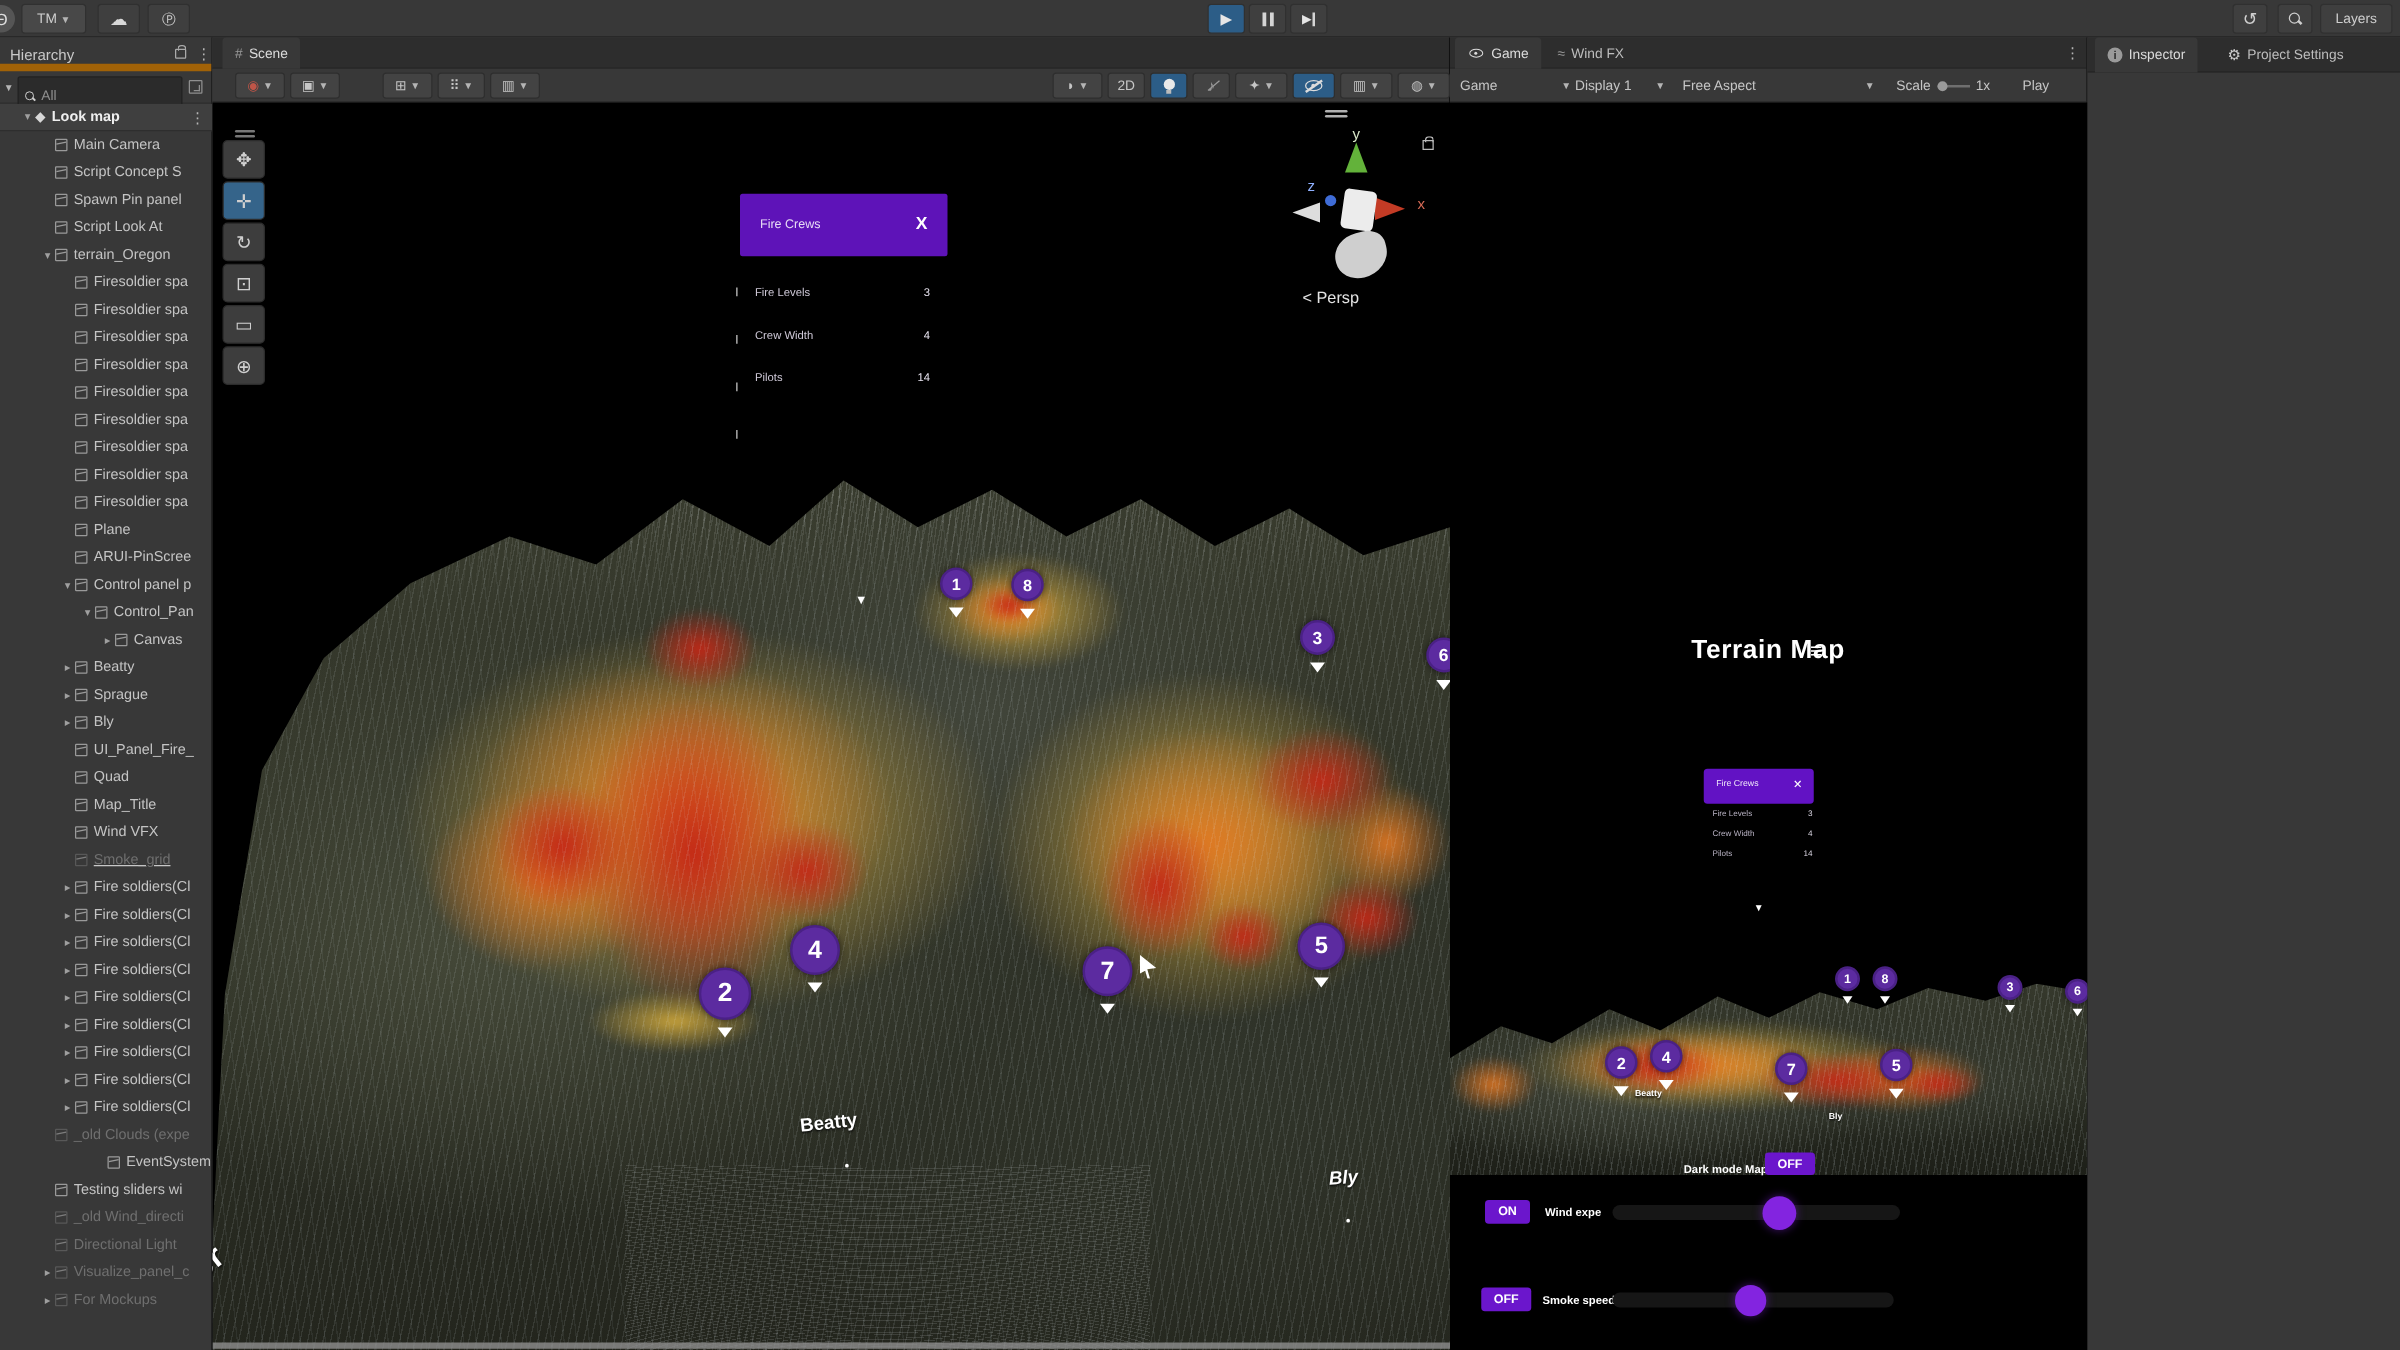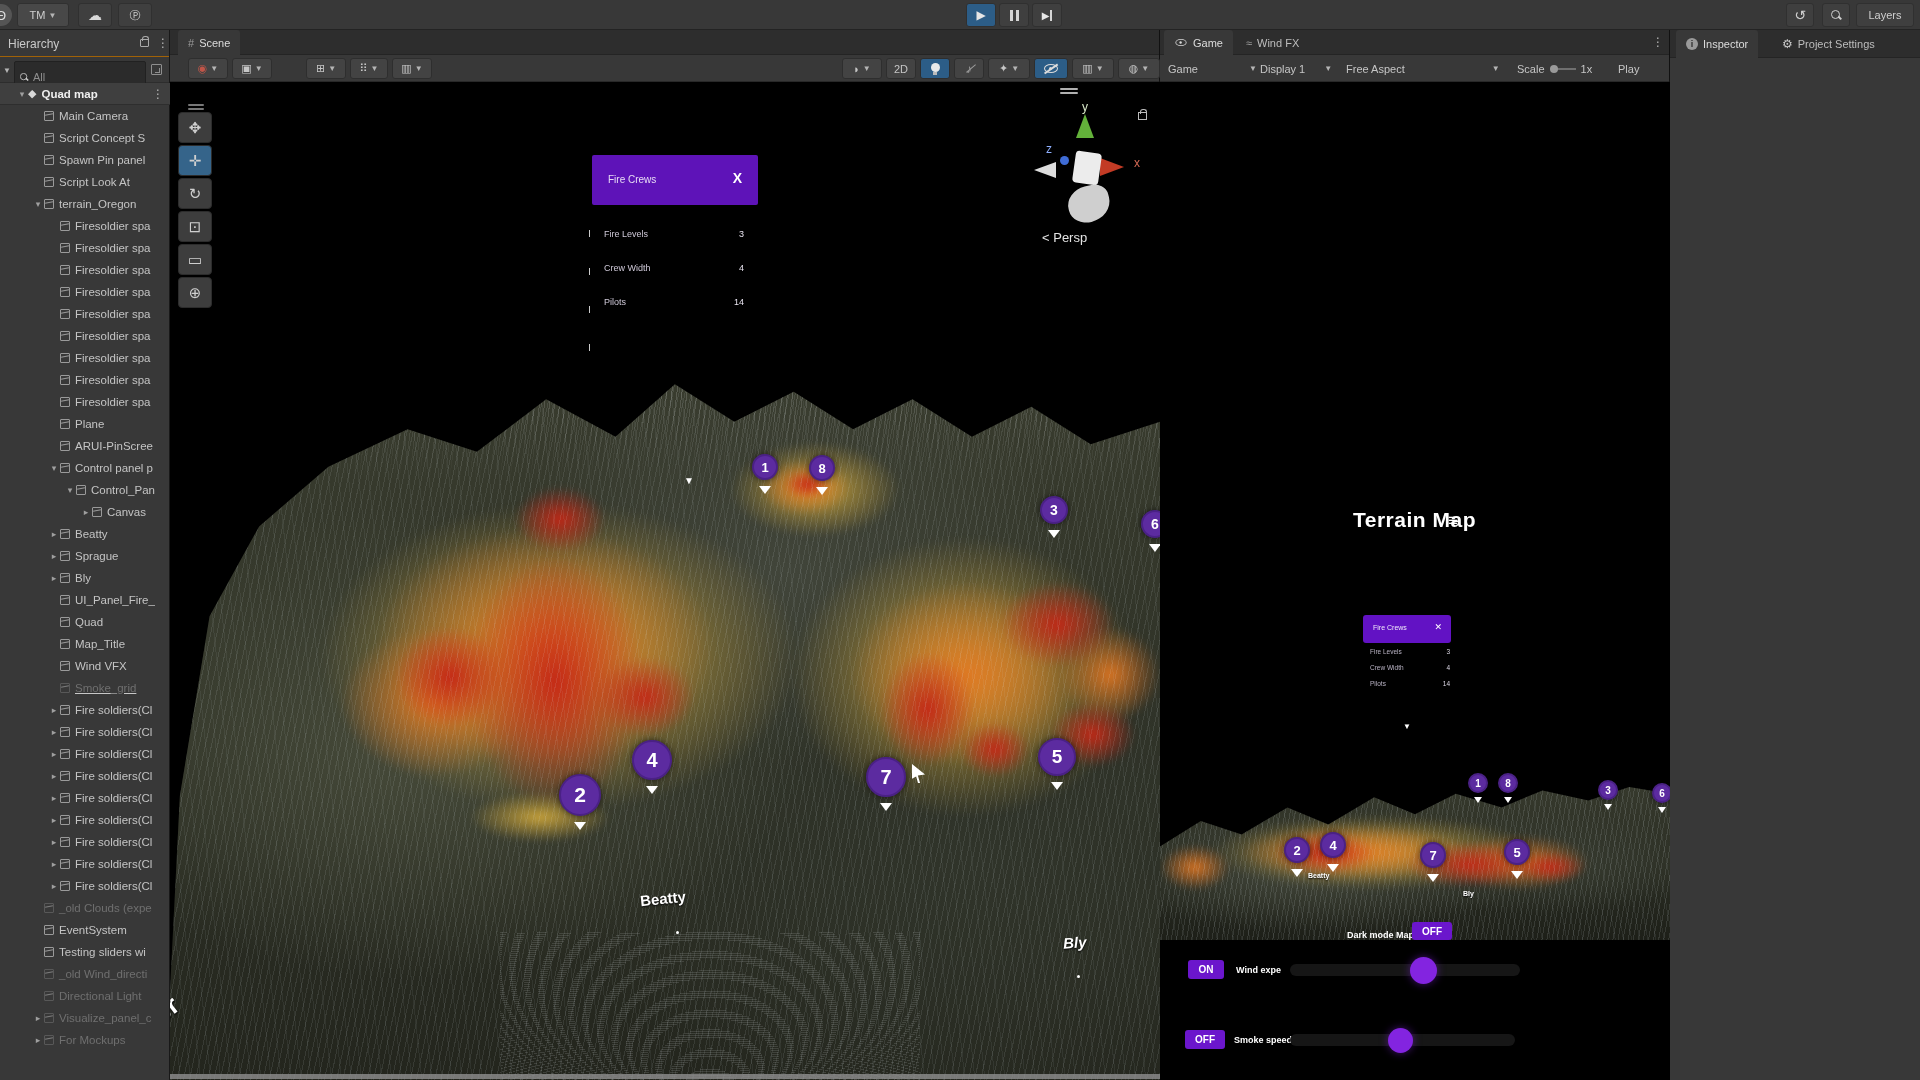--- a/index.html
+++ b/index.html
@@ -22,21 +22,21 @@
     display:flex;align-items:center;justify-content:center;font-size:13px;}
   .caret{font-size:8px;color:#b5b5b5;}
   .cloud{font-size:14px;color:#d8d8d8;}
   .undo-ic{font-size:14px;color:#cfcfcf;}
   .mag{position:relative;width:10px;height:10px;}
   .mag::before{content:"";position:absolute;left:0;top:0;width:7px;height:7px;border:1.5px solid #cfcfcf;border-radius:50%;}
   .mag::after{content:"";position:absolute;left:7px;top:7px;width:4px;height:1.5px;background:#cfcfcf;transform:rotate(45deg);}
 
   
   #hier{position:absolute;left:0;top:30px;width:170px;height:1050px;background:#383838;border-right:1px solid #181818;}
-  #hier-head{position:relative;height:27px;background:#383838;border-bottom:1px solid #a16207;}
+  #hier-head{position:relative;height:27px;background:#383838;border-bottom:6px solid #a16207;}
   #hier-title{position:absolute;left:8px;top:7px;color:#c9c9c9;font-size:12px;}
   .lock{position:absolute;left:140px;top:9px;width:9px;height:8px;border:1px solid #aaa;border-radius:1px;}
   .lock::before{content:"";position:absolute;left:1px;top:-4px;width:5px;height:4px;border:1px solid #aaa;border-bottom:none;border-radius:3px 3px 0 0;}
   .kebab{color:#b5b5b5;font-size:12px;}
   #hier-search-row{position:relative;height:26px;border-bottom:1px solid #2d2d2d;}
   #hier-search{position:absolute;left:14px;top:4px;width:132px;height:31px;background:#2b2b2b;border:1px solid #212121;border-radius:2px;
     display:flex;align-items:center;gap:4px;padding:0 4px;color:#8f8f8f;}
   .pickbox{position:absolute;left:151px;top:7px;width:11px;height:11px;border:1px solid #8f8f8f;border-radius:1px;}
   .pickbox::after{content:"";position:absolute;right:1px;bottom:1px;width:4px;height:4px;border-right:1px solid #8f8f8f;border-bottom:1px solid #8f8f8f;}
   #hier-rows{position:absolute;left:0;top:53px;width:170px;height:997px;overflow:hidden;}
@@ -241,21 +241,21 @@
       <div id="hier-search">
         <span class="mag" style="transform:scale(.8);"></span>
         <span>All</span>
       </div>
       <span class="pickbox"></span>
     </div>
     <div id="hier-rows">
         <div class="row sceneroot" style="padding-left: 16px;">
           <span class="arrow">▾</span>
           <span class="scene-ico">◆</span>
-          <span class="lbl">Quad map</span>
+          <span class="lbl">Look map</span>
           <span class="kebab">⋮</span>
         </div>
         <div class="row" style="padding-left: 32px;">
           <span class="arrow"></span>
           <span class="cube"></span>
           <span class="lbl">Main Camera</span>
         </div>
         <div class="row" style="padding-left: 32px;">
           <span class="arrow"></span>
           <span class="cube"></span>
@@ -429,21 +429,21 @@
         <div class="row" style="padding-left: 48px;">
           <span class="arrow">▸</span>
           <span class="cube"></span>
           <span class="lbl">Fire soldiers(Cl</span>
         </div>
         <div class="row disabled" style="padding-left: 32px;">
           <span class="arrow"></span>
           <span class="cube"></span>
           <span class="lbl">_old Clouds (expe</span>
         </div>
-        <div class="row" style="padding-left: 32px;">
+        <div class="row" style="padding-left: 32px; margin-left: 42px;">
           <span class="arrow"></span>
           <span class="cube"></span>
           <span class="lbl">EventSystem</span>
         </div>
         <div class="row" style="padding-left: 32px;">
           <span class="arrow"></span>
           <span class="cube"></span>
           <span class="lbl">Testing sliders wi</span>
         </div>
         <div class="row disabled" style="padding-left: 32px;">

